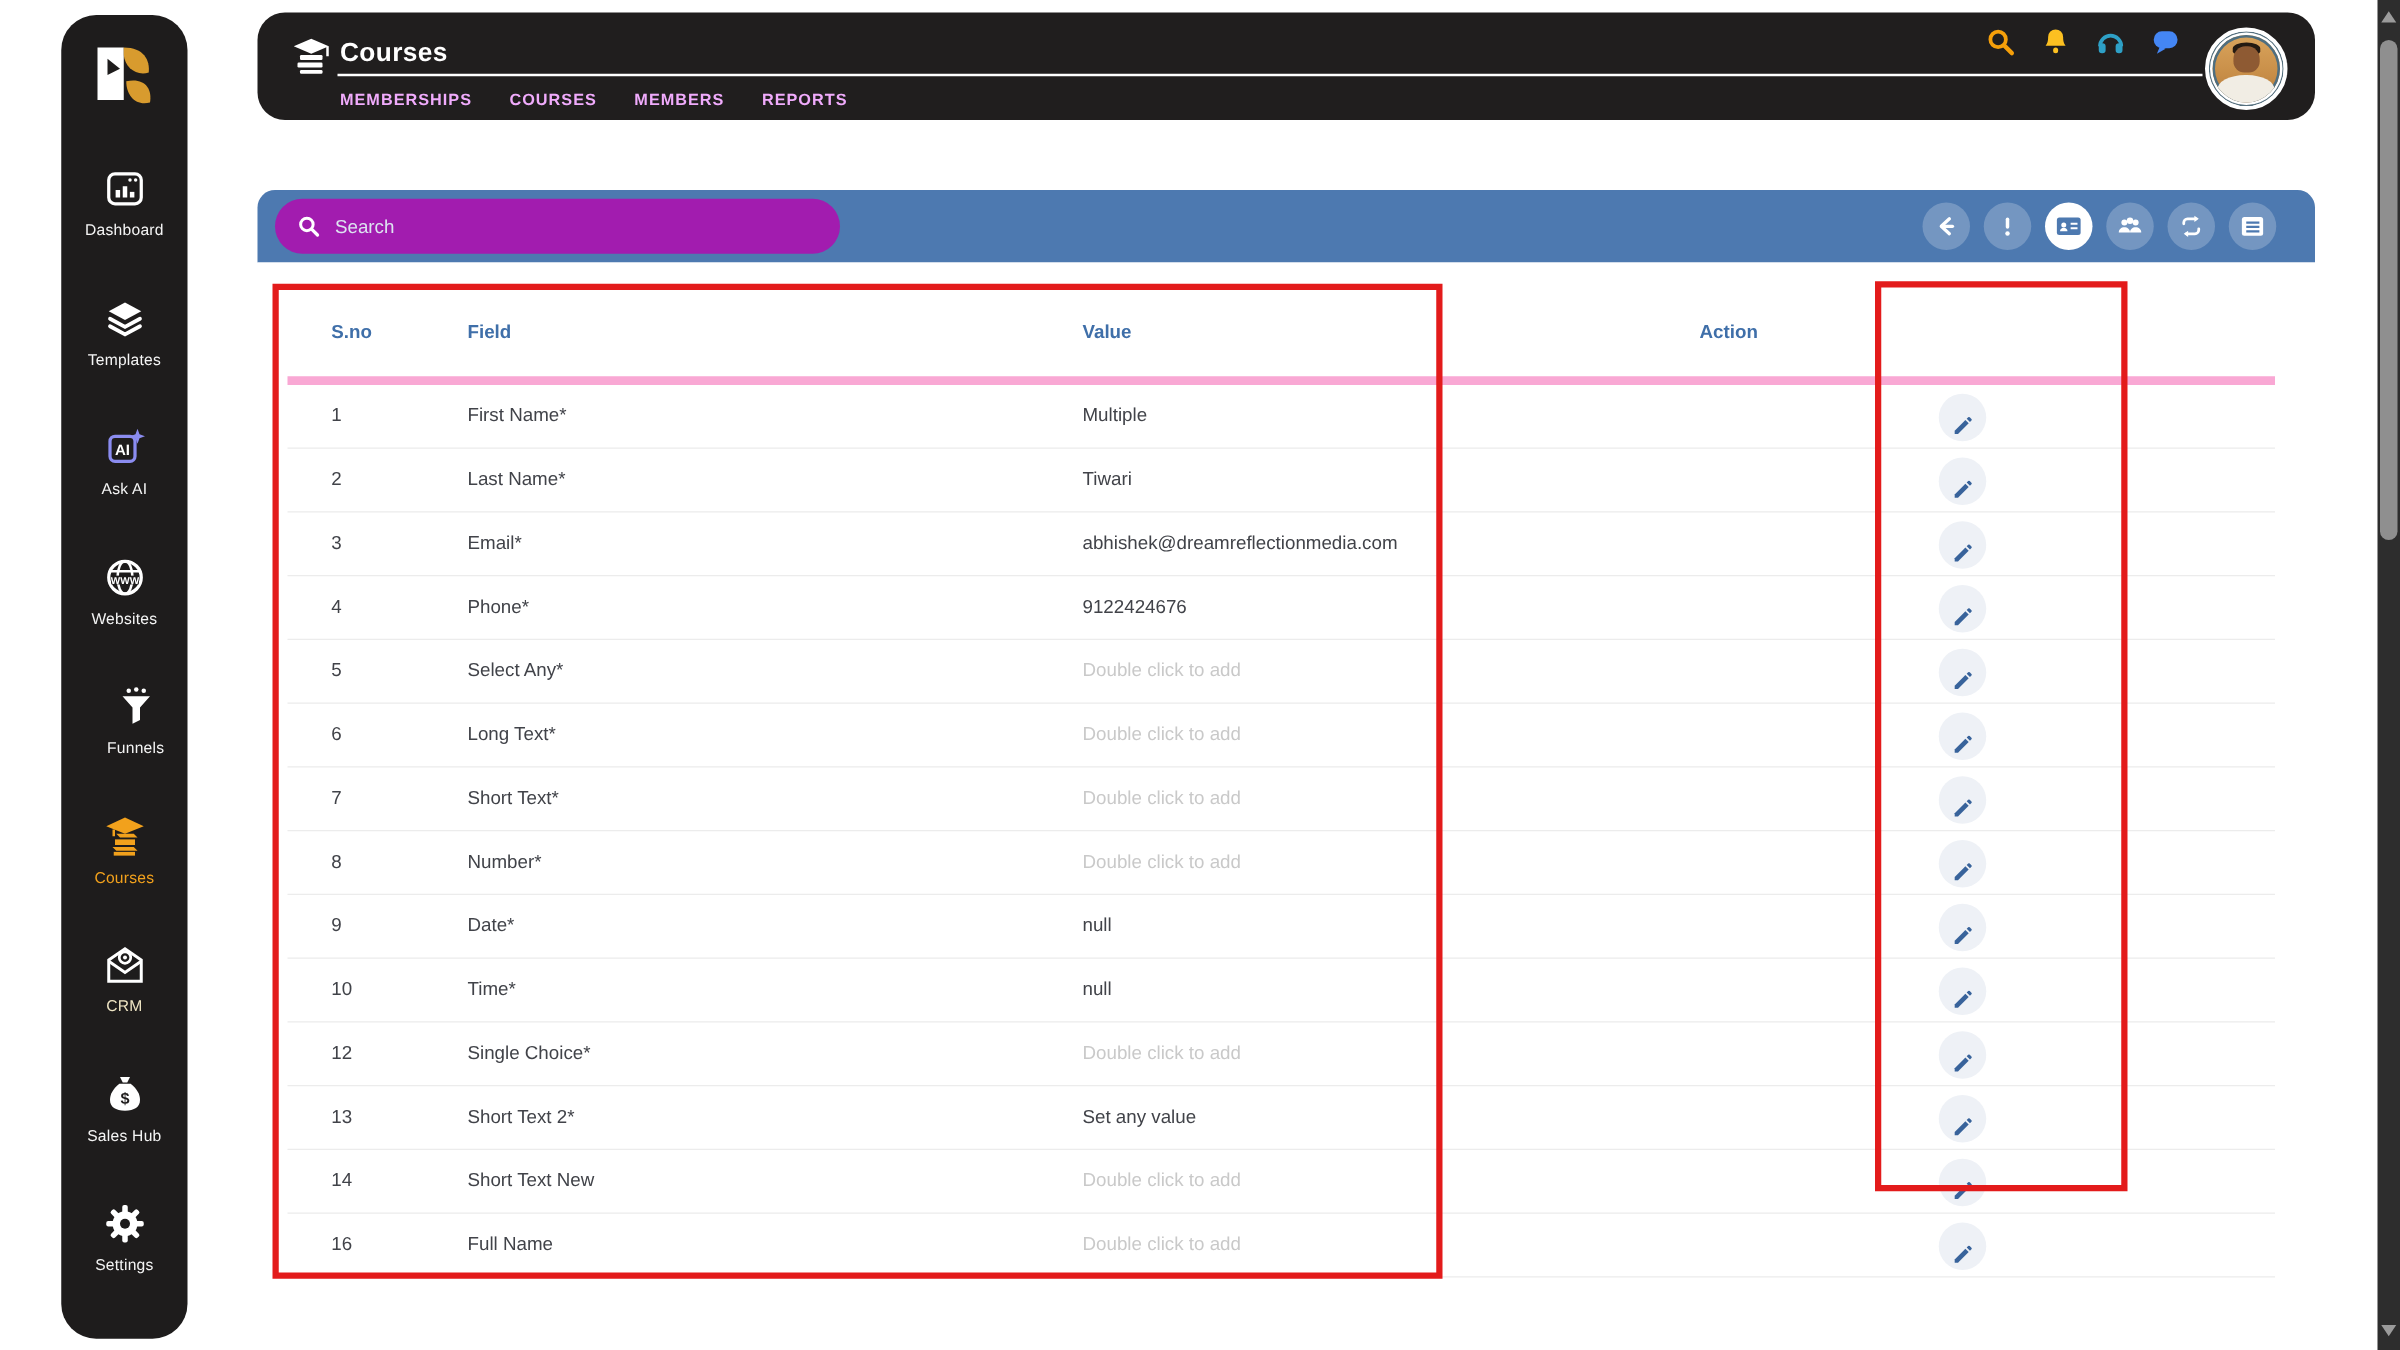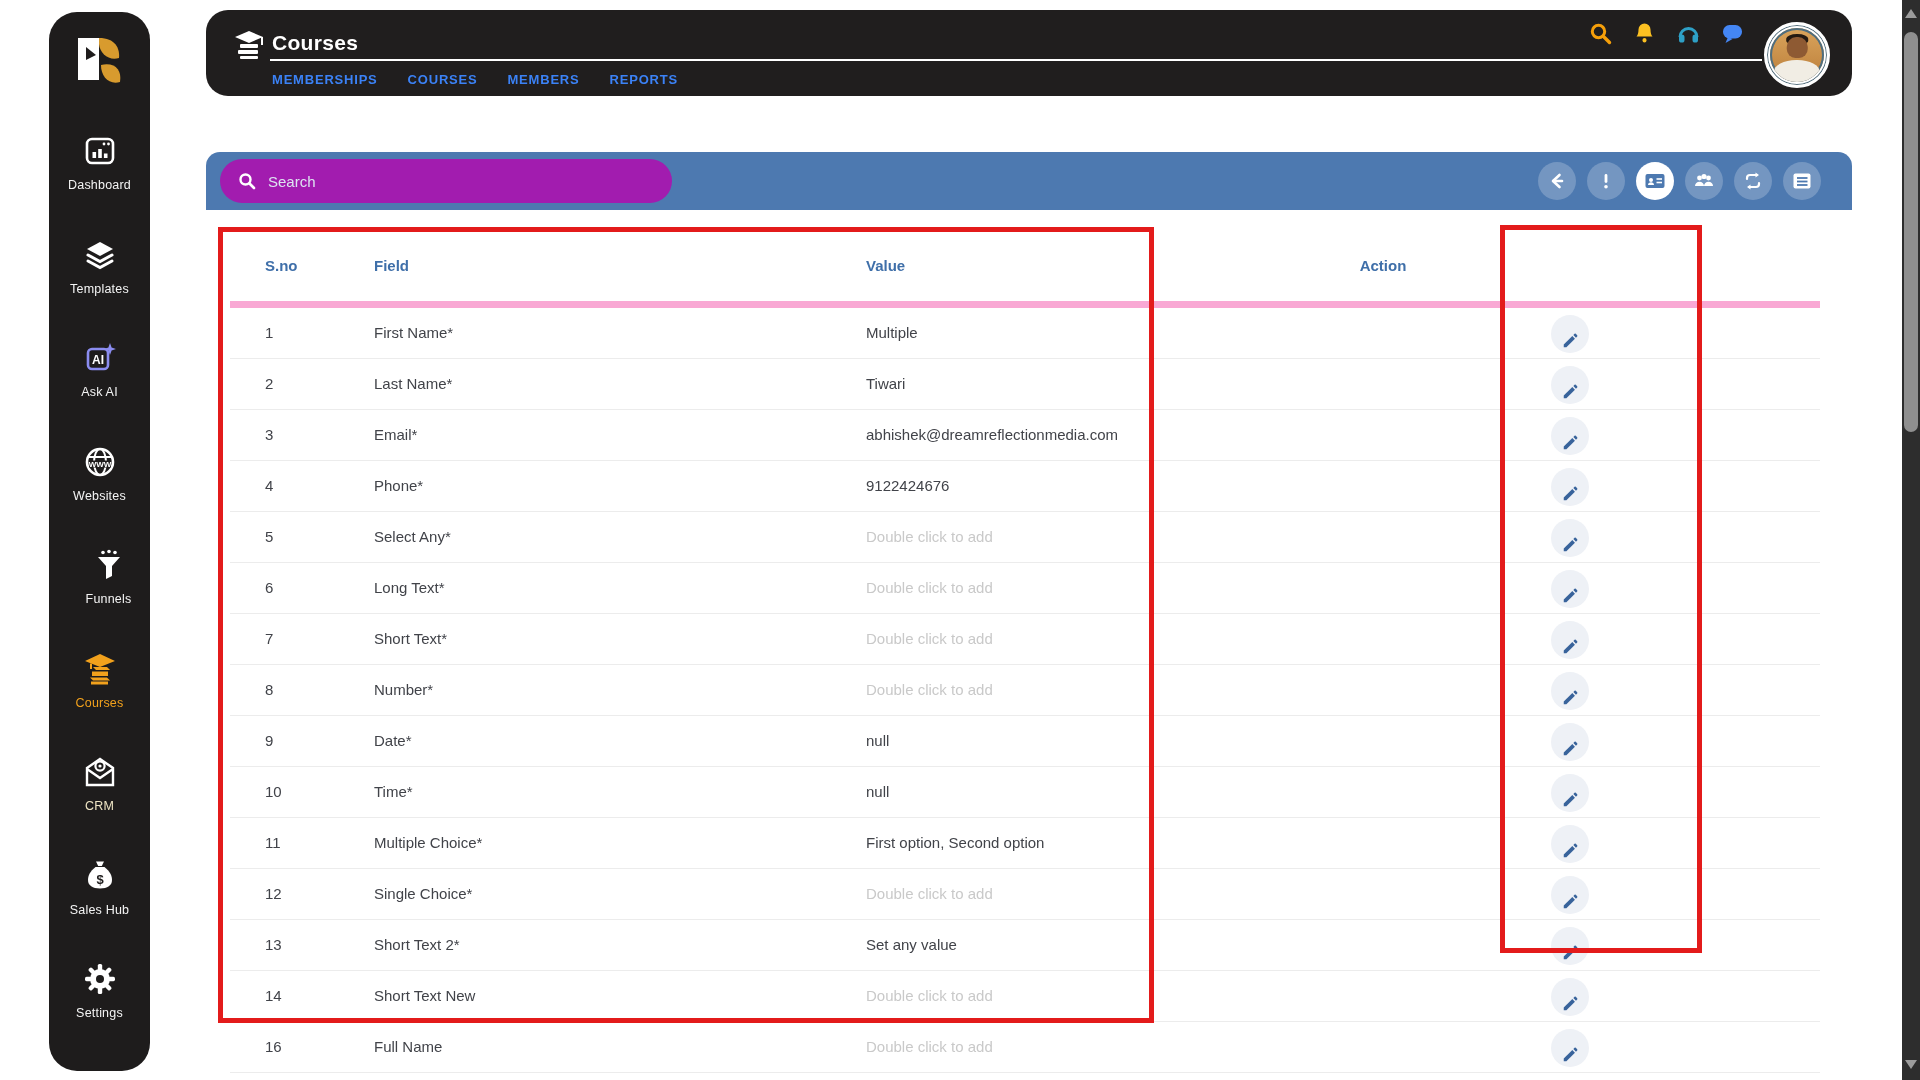--- a/index.html
+++ b/index.html
@@ -19,21 +19,21 @@
 
   
   .header { position:absolute; left:206px; top:10px; width:1646px; height:86px;
     background:#201e1e; border-radius:22px; }
   .hdr-capicon { position:absolute; left:26px; top:18px; width:34px; height:34px; }
   .hdr-title { position:absolute; left:66px; top:21px; color:#ffffff; font-size:21px;
     font-weight:700; letter-spacing:.3px; }
   .hdr-underline { position:absolute; left:64px; top:49px; width:1492px; height:2px;
     background:#ffffff; }
   .hdr-nav { position:absolute; left:66px; top:62px; display:flex; gap:30px; }
-  .hdr-nav span { color:#3b82f6; font-size:13px; font-weight:700; letter-spacing:.8px;
+  .hdr-nav span { color:#f0abfc; font-size:13px; font-weight:700; letter-spacing:.8px;
     cursor:pointer; }
   .hdr-icons { position:absolute; left:1382px; top:11px; display:flex; gap:19px;
     align-items:center; }
   .hdr-icons .hic { width:25px; height:25px; cursor:pointer; }
   .avatar { position:absolute; left:1558px; top:12px; width:66px; height:66px;
     border-radius:50%; background:#ffffff; border:3px solid #ffffff;
     box-shadow:0 0 0 1px #56707e inset; cursor:pointer; overflow:hidden; }
   .avatar .ph { position:absolute; inset:3px; border-radius:50%; overflow:hidden;
     background:linear-gradient(180deg,#d9a45c 0%, #c98f49 55%, #b57b3c 100%);
     box-shadow:0 0 0 2px #4e6e80 inset; }
@@ -434,33 +434,20 @@
         <button class="edit-btn">
           <span style="display:flex">
             <svg viewBox="0 0 24 24" width="19" height="19">
               <path d="M3.5 17.2 V20.5 h3.3 L17.6 9.7 l-3.3-3.3 L3.5 17.2 Z" fill="#38639b"></path>
               <path d="M20.4 6.9 a1.1 1.1 0 0 0 0-1.6 l-1.7-1.7 a1.1 1.1 0 0 0 -1.6 0 l-1.5 1.5 3.3 3.3 Z" fill="#38639b"></path>
             </svg>
           </span>
         </button>
       </div>
       <div class="t-row">
-        <span class="cell-sno">11</span>
-        <span class="cell-field">Multiple Choice*</span>
-        <span class="cell-value">First option, Second option</span>
-        <button class="edit-btn">
-          <span style="display:flex">
-            <svg viewBox="0 0 24 24" width="19" height="19">
-              <path d="M3.5 17.2 V20.5 h3.3 L17.6 9.7 l-3.3-3.3 L3.5 17.2 Z" fill="#38639b"></path>
-              <path d="M20.4 6.9 a1.1 1.1 0 0 0 0-1.6 l-1.7-1.7 a1.1 1.1 0 0 0 -1.6 0 l-1.5 1.5 3.3 3.3 Z" fill="#38639b"></path>
-            </svg>
-          </span>
-        </button>
-      </div>
-      <div class="t-row">
         <span class="cell-sno">12</span>
         <span class="cell-field">Single Choice*</span>
         <span class="cell-value muted">Double click to add</span>
         <button class="edit-btn">
           <span style="display:flex">
             <svg viewBox="0 0 24 24" width="19" height="19">
               <path d="M3.5 17.2 V20.5 h3.3 L17.6 9.7 l-3.3-3.3 L3.5 17.2 Z" fill="#38639b"></path>
               <path d="M20.4 6.9 a1.1 1.1 0 0 0 0-1.6 l-1.7-1.7 a1.1 1.1 0 0 0 -1.6 0 l-1.5 1.5 3.3 3.3 Z" fill="#38639b"></path>
             </svg>
           </span>

